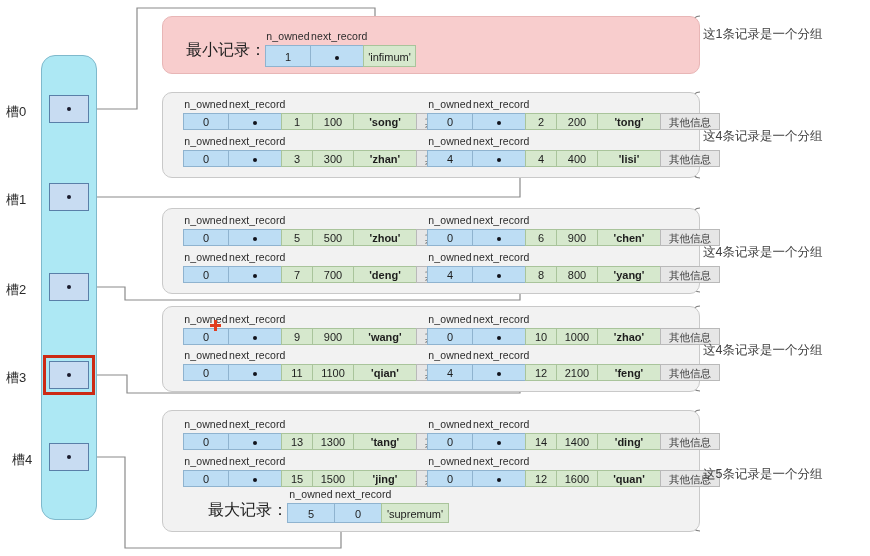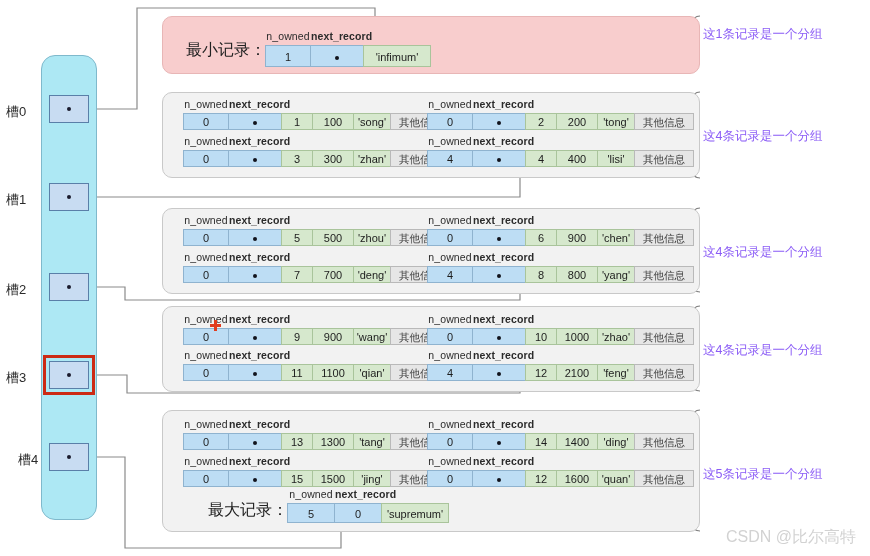--- a/index.html
+++ b/index.html
@@ -44,55 +44,55 @@
   .panel.grey{background:#f2f2f2;border:1px solid #c9c9c9;}
 
   
   .rec{position:absolute;}
   .rec .hdr{
     position:absolute;top:-15px;left:0;white-space:nowrap;
     font-size:10.5px;color:#2b2b2b;letter-spacing:.1px;
   }
   .rec .hdr .g{display:inline-block;}
   .rec .hdr .g.no{width:46px;text-align:center;}
-  .rec .hdr .g.nr{width:54px;text-align:center;font-weight:bold;}
+  .rec .hdr .g.nr{width:54px;text-align:center;}
   .row{display:flex;height:17px;line-height:17px;}
   .cell{
     box-sizing:border-box;border:1px solid #9fb6cc;
     font-size:11px;text-align:center;color:#1d1d1d;white-space:nowrap;
     margin-left:-1px;
   }
   .cell:first-child{margin-left:0;}
   .c-blue{background:#bdddf4;border-color:#8fb3cf;}
   .c-green{background:#d6e8cd;border-color:#a9c49b;}
   .c-grey{background:#e6e6e6;border-color:#b9b9b9;color:#3a3a3a;}
   .w-no{width:46px;}
   .w-nr{width:54px;}
   .w-id{width:32px;}
   .w-num{width:42px;}
-  .w-name{width:38px;}
+  .w-name{width:64px;font-weight:bold;}
   .w-other{width:60px;font-size:10.5px;}
   .ptr-dot{
     display:inline-block;width:4px;height:4px;background:#11131c;border-radius:50%;
     vertical-align:middle;margin-bottom:1px;
   }
 
   
   .minrec-label,.maxrec-label{
     position:absolute;font-size:16px;color:#222;white-space:nowrap;
   }
   .w-inf{width:54px;}
-  .w-inftxt{width:68px;}
+  .w-inftxt{width:53px;}
   .w-sup1{width:48px;}
   .w-sup2{width:48px;}
   .w-suptxt{width:68px;}
 
   
   .ann-text{
-    position:absolute;font-size:12.5px;color:#8b5cf6;white-space:nowrap;
+    position:absolute;font-size:12.5px;color:#404040;white-space:nowrap;
   }
 
   .watermark{
     position:absolute;right:14px;bottom:8px;
     font-size:16px;color:#d2d2d2;white-space:nowrap;
   }
   .crosshair{position:absolute;width:11px;height:11px;}
   .crosshair:before,.crosshair:after{
     content:"";position:absolute;background:#e03c1f;
   }
@@ -148,21 +148,21 @@
   <div class="slot-box" style="left:49px;top:273px;">
       <span class="dot"></span>
     </div>
 
   <div class="slot-label" style="left:6px;top:369px;">槽3</div>
   <div class="slot-hl" style="left:43px;top:355px;"></div>
   <div class="slot-box" style="left:49px;top:361px;">
       <span class="dot"></span>
     </div>
 
-  <div class="slot-label" style="left:18px;top:451px;">槽4</div>
+  <div class="slot-label" style="left:12px;top:451px;">槽4</div>
   <div class="slot-box" style="left:49px;top:443px;">
       <span class="dot"></span>
     </div>
 
   <div class="panel pink" style="left:162px;top:16px;width:538px;height:58px;">
     <div class="minrec-label" style="left:23px;top:23px;">最小记录：</div>
     <div class="rec" style="left:102px;top:28px;">
       <div class="hdr">
         <span class="g no">n_owned</span><span class="g nr">next_record</span>
       </div>
@@ -385,14 +385,13 @@
       <span class="g no" style="width:48px;">n_owned</span><span class="g nr" style="width:48px;">next_record</span>
     </div>
     <div class="row" style="height:20px;line-height:20px;">
       <div class="cell c-blue w-sup1" style="height:20px;">5</div>
       <div class="cell c-blue w-sup2" style="height:20px;">0</div>
       <div class="cell c-green w-suptxt" style="height:20px;">'supremum'</div>
     </div>
   </div>
   <div class="ann-text" style="left:703px;top:466px;">这5条记录是一个分组</div>
 
-  <div class="watermark">CSDN @比尔高特</div>
 </div>
 
 </body></html>

